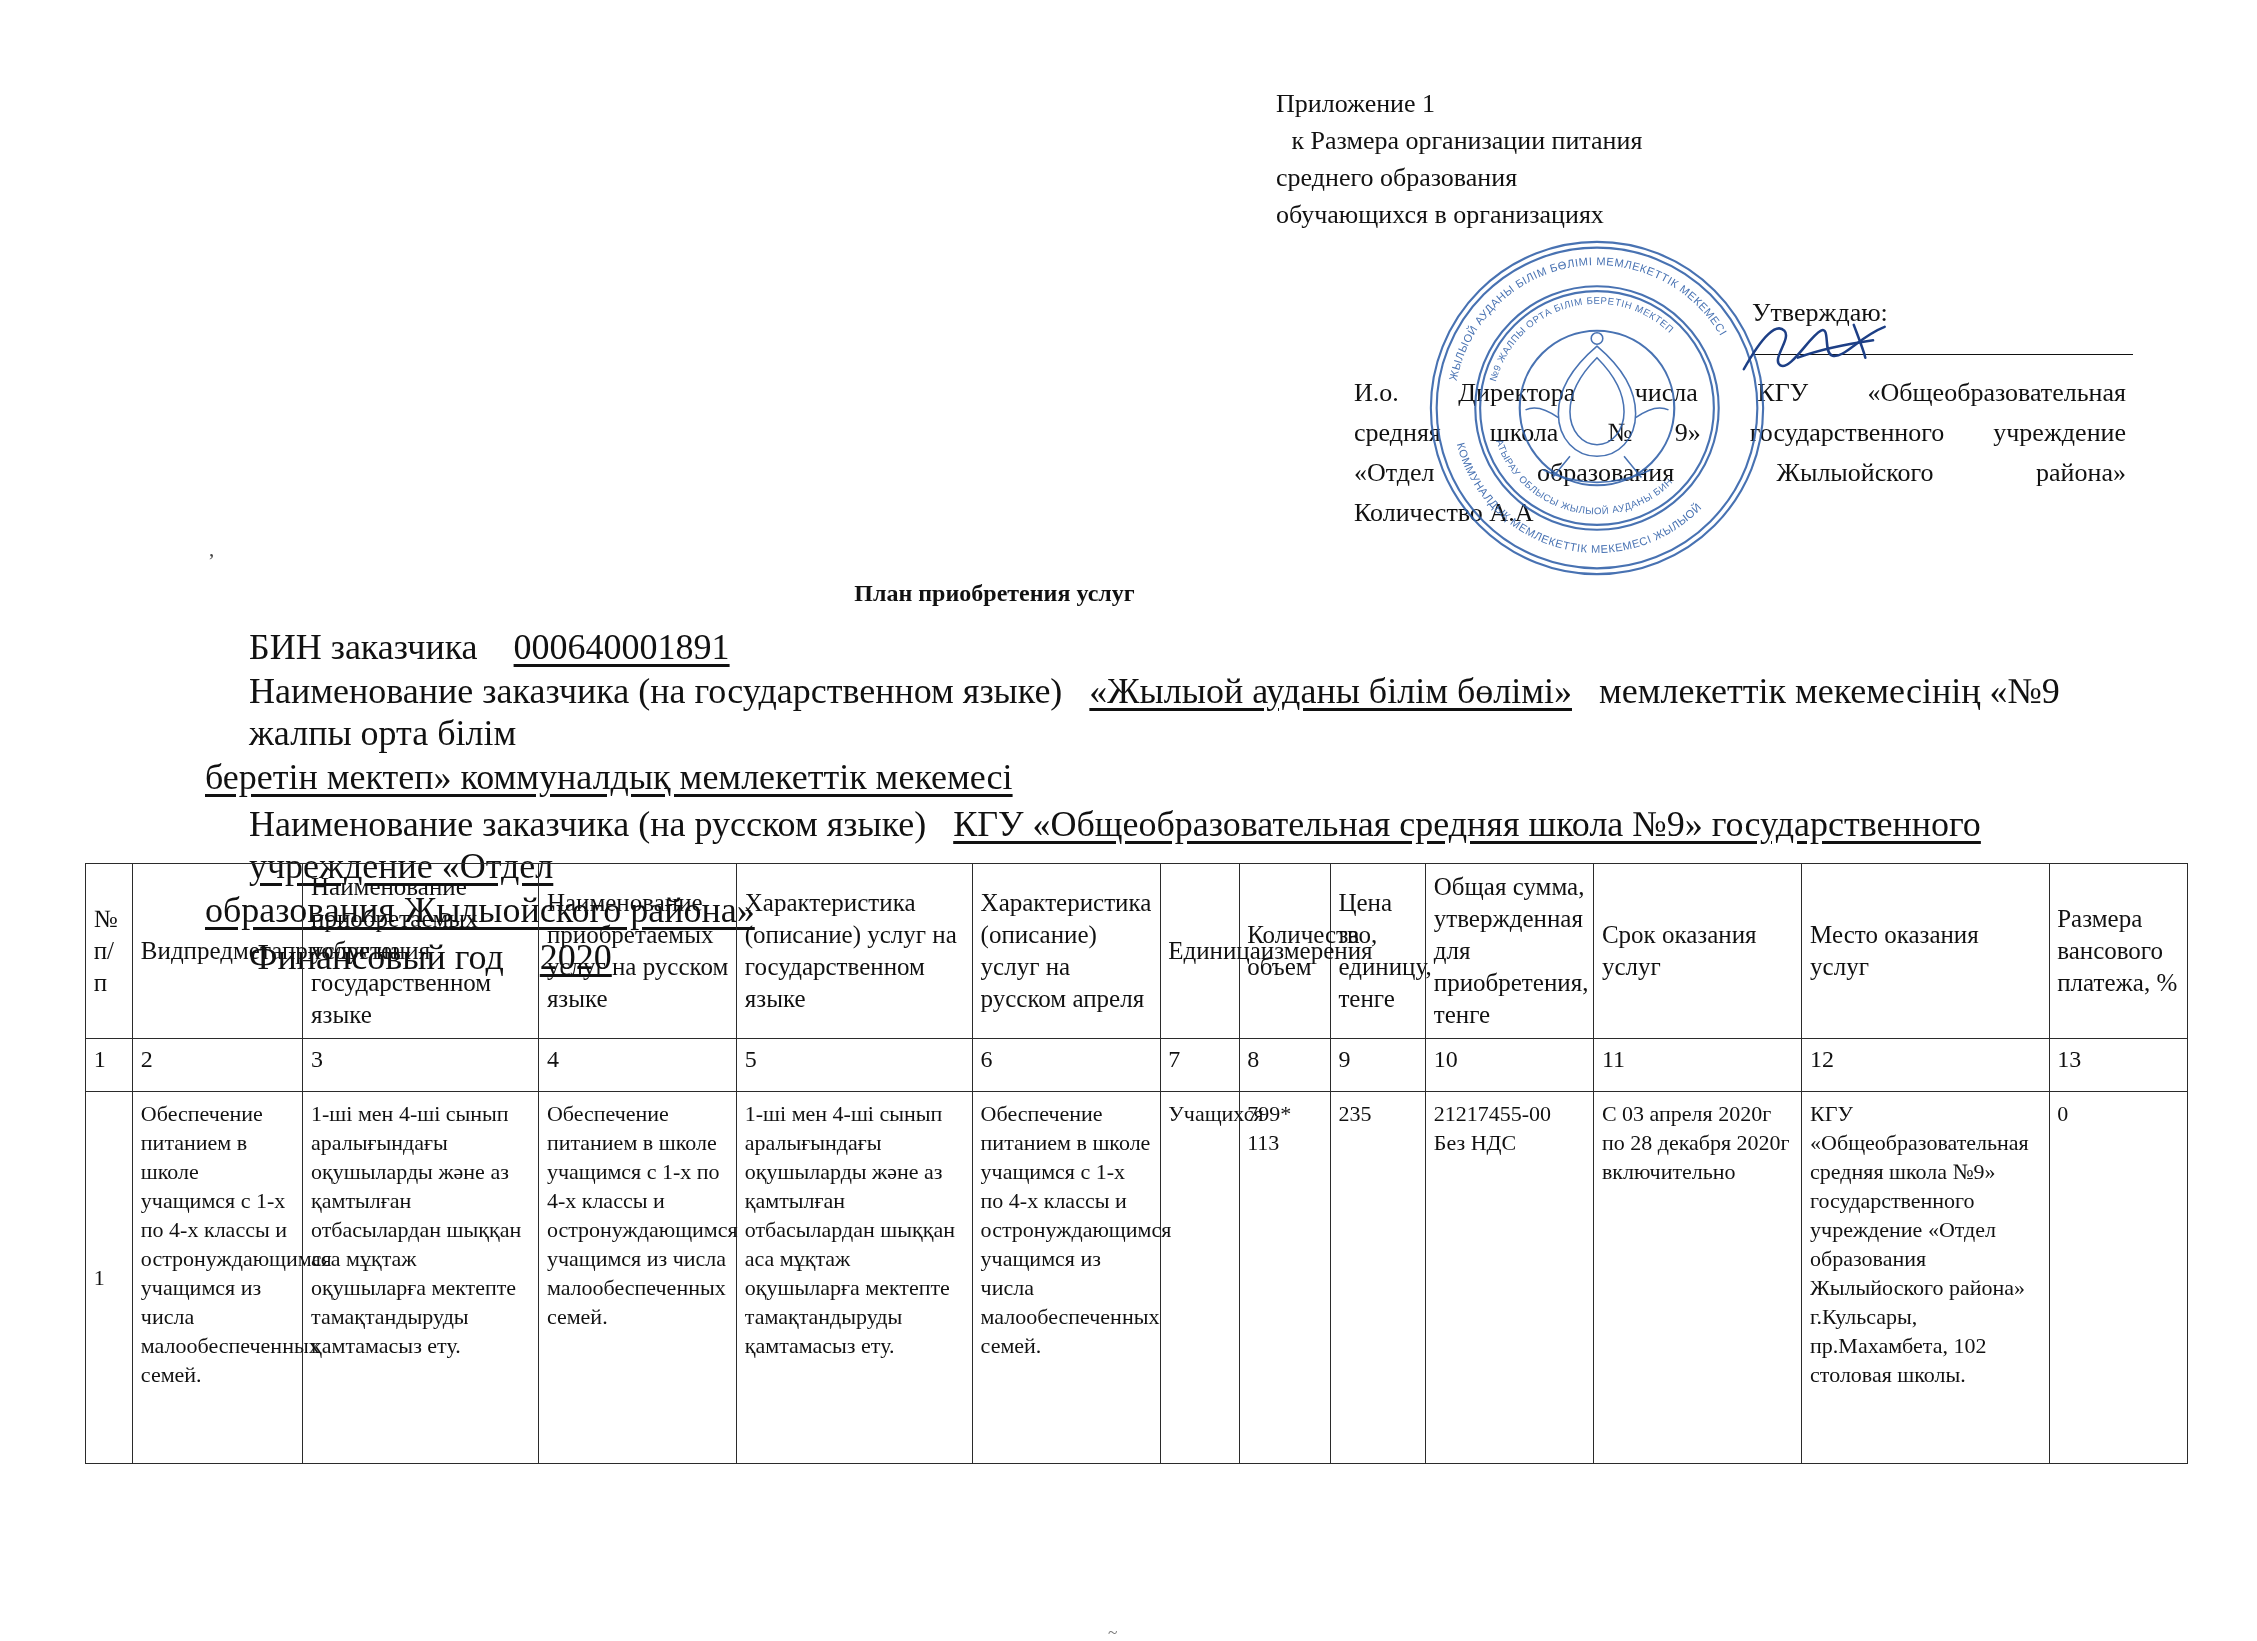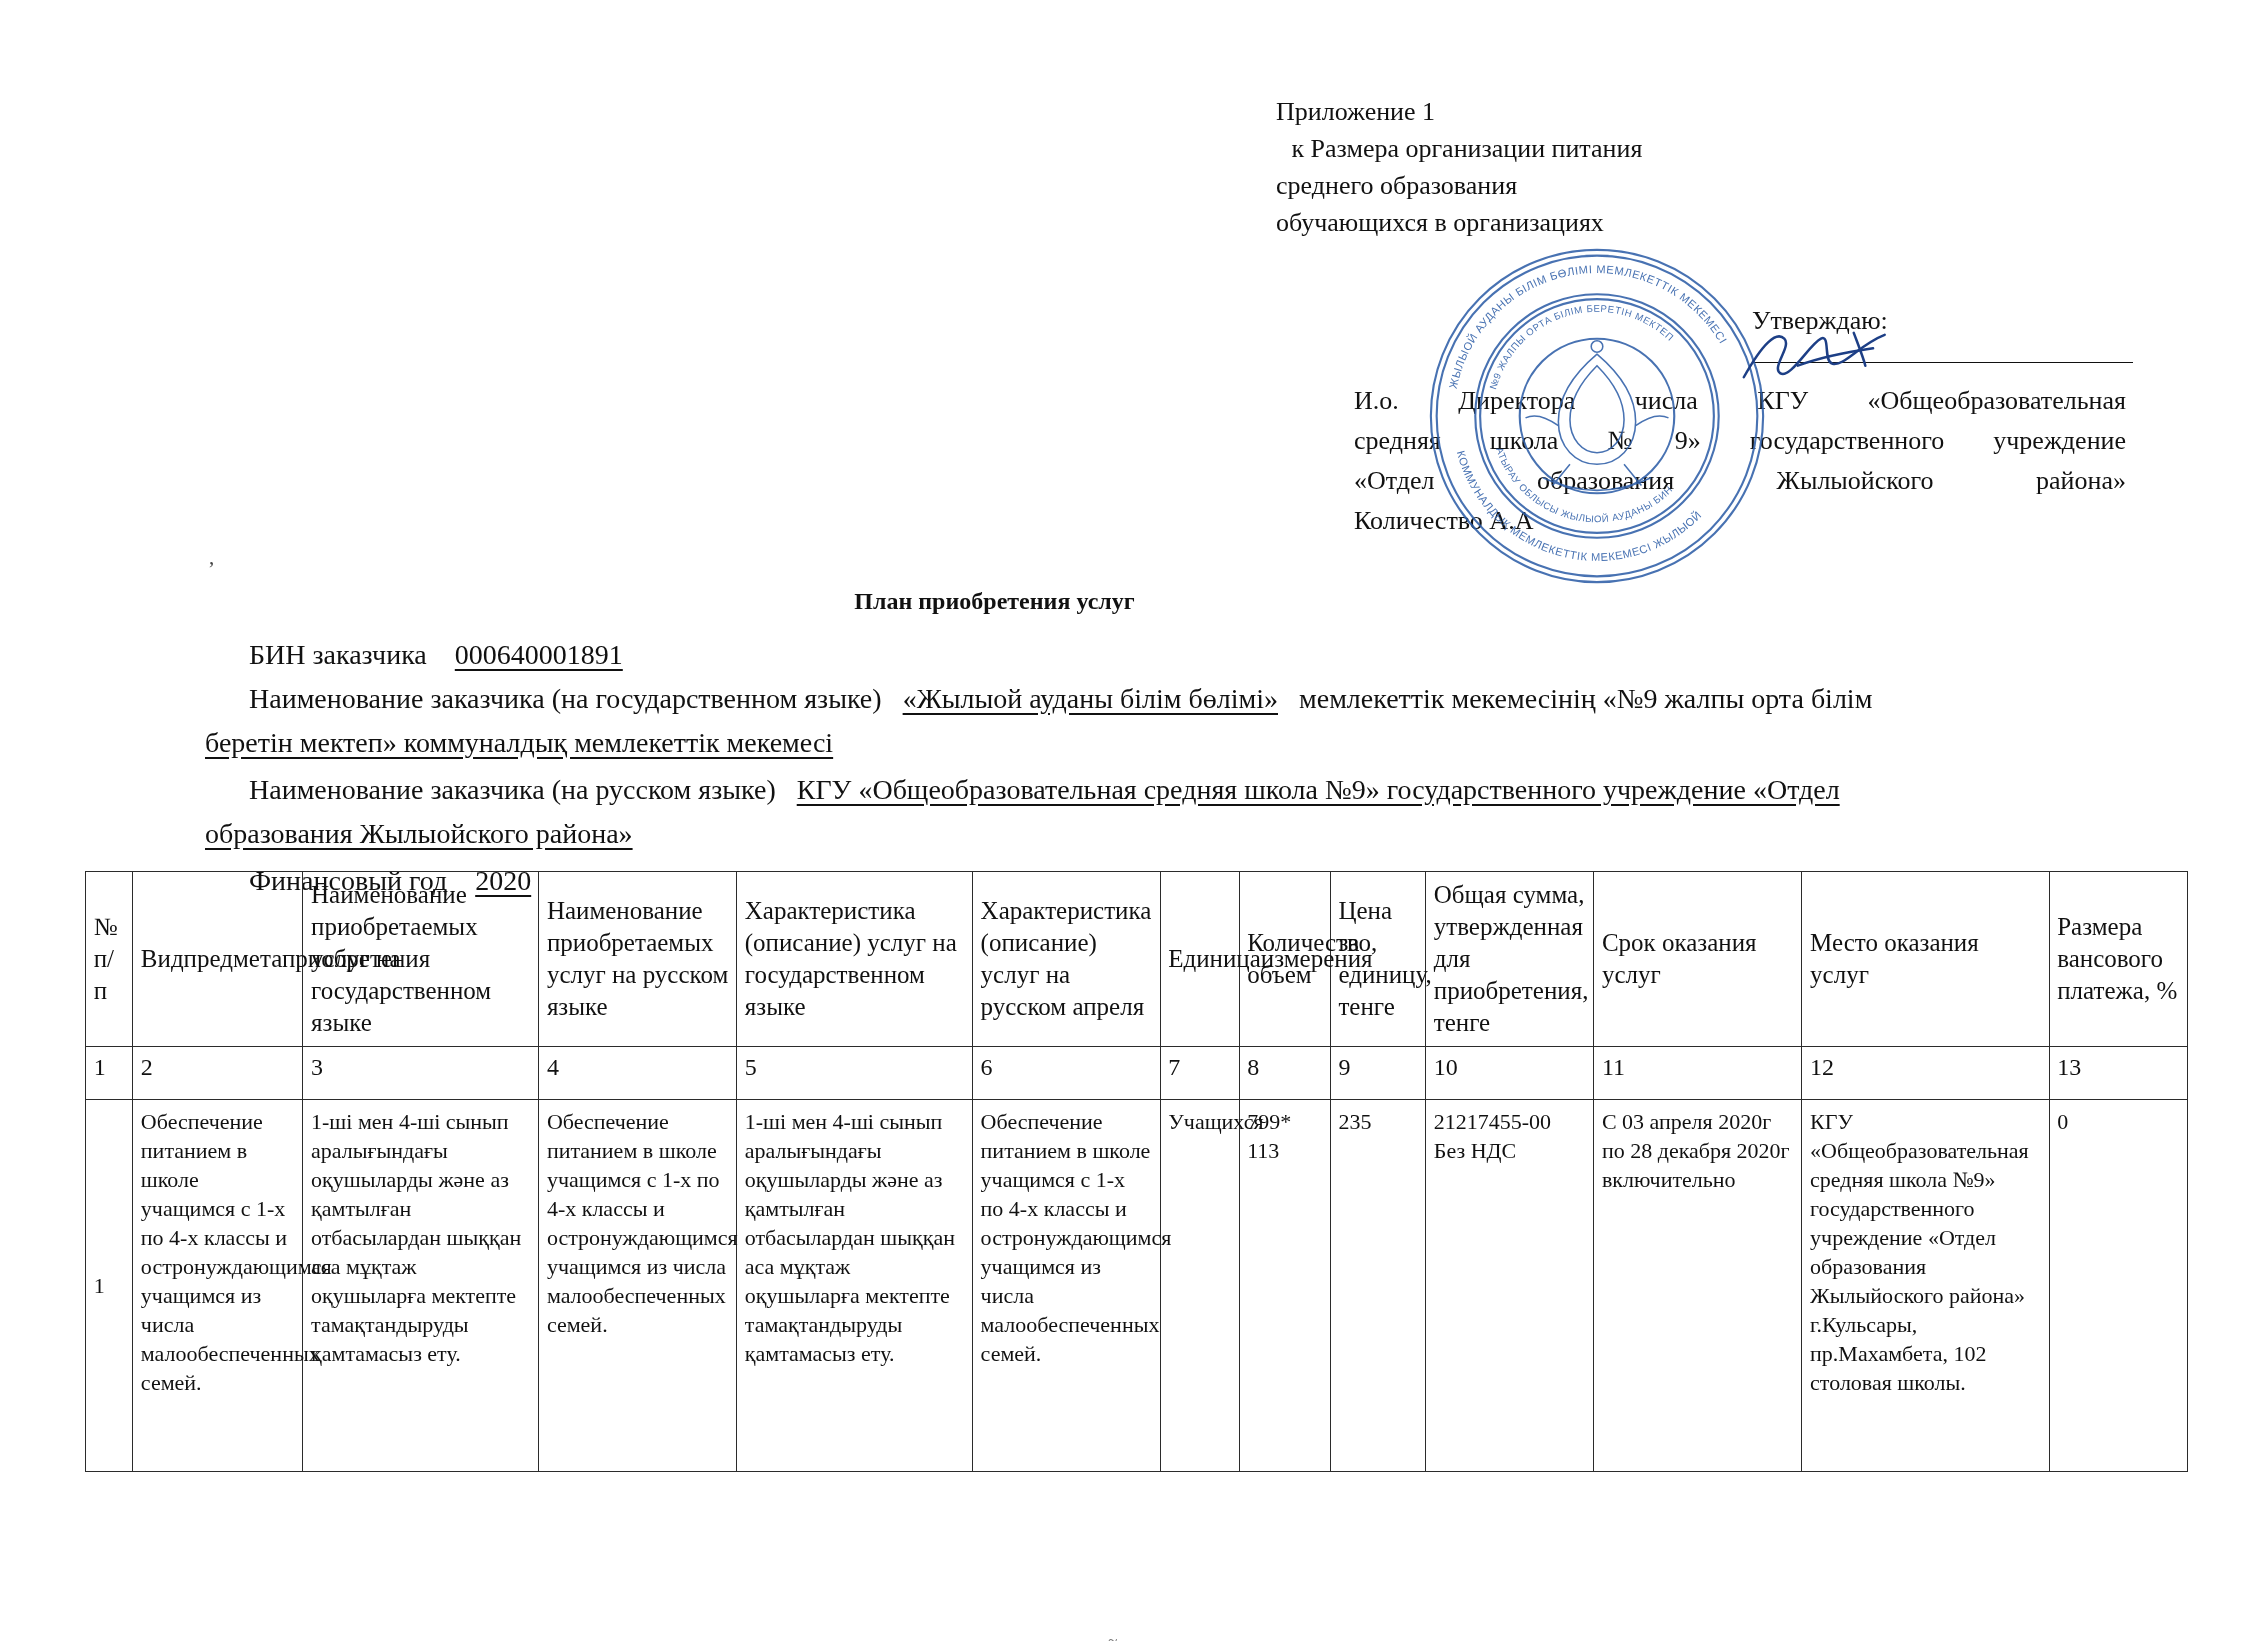--- a/index.html
+++ b/index.html
@@ -11,21 +11,21 @@
     width: 2257px;
     height: 1641px;
     position: relative;
     font-family: "Liberation Serif", serif;
     color: #111111;
     overflow: hidden;
   }
 
   .page {
     position: absolute;
-    left: 0; top: 16px;
+    left: 0; top: 8px;
     width: 2257px;
     height: 1340px;
   }
 
   
   .appendix {
     position: absolute;
     left: 1276px;
     top: 77px;
     width: 599px;
@@ -90,21 +90,21 @@
     font-size: 24px;
     font-weight: bold;
   }
 
   
   .meta {
     position: absolute;
     left: 249px;
     top: 618px;
     width: 1834px;
-    font-size: 28px;
+    font-size: 36px;
     line-height: 42px;
   }
   .meta .row { margin-bottom: 1.9px; }
   .u {
     text-decoration: underline;
     text-underline-offset: 4.8px;
   }
 
   
   .tbl-wrap {

